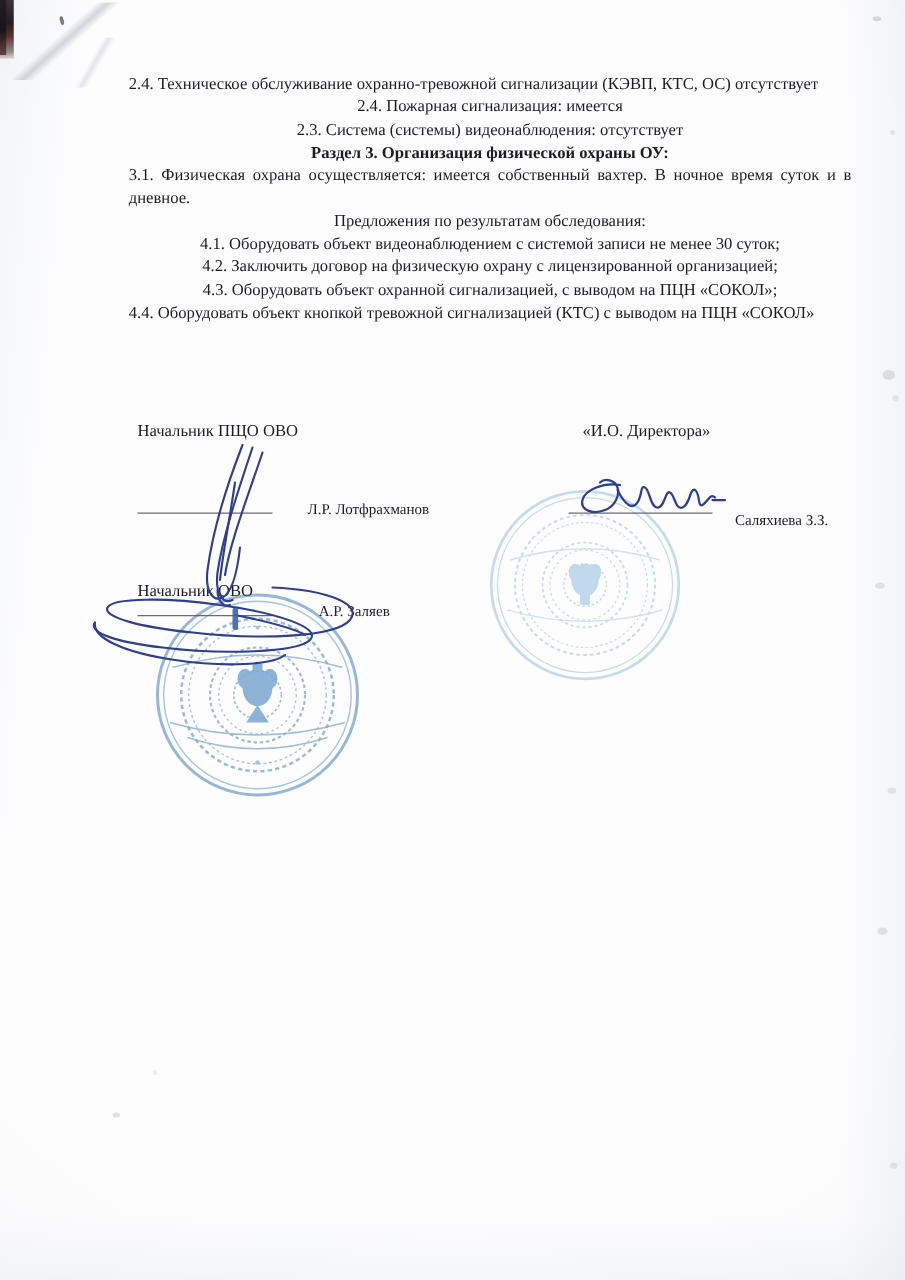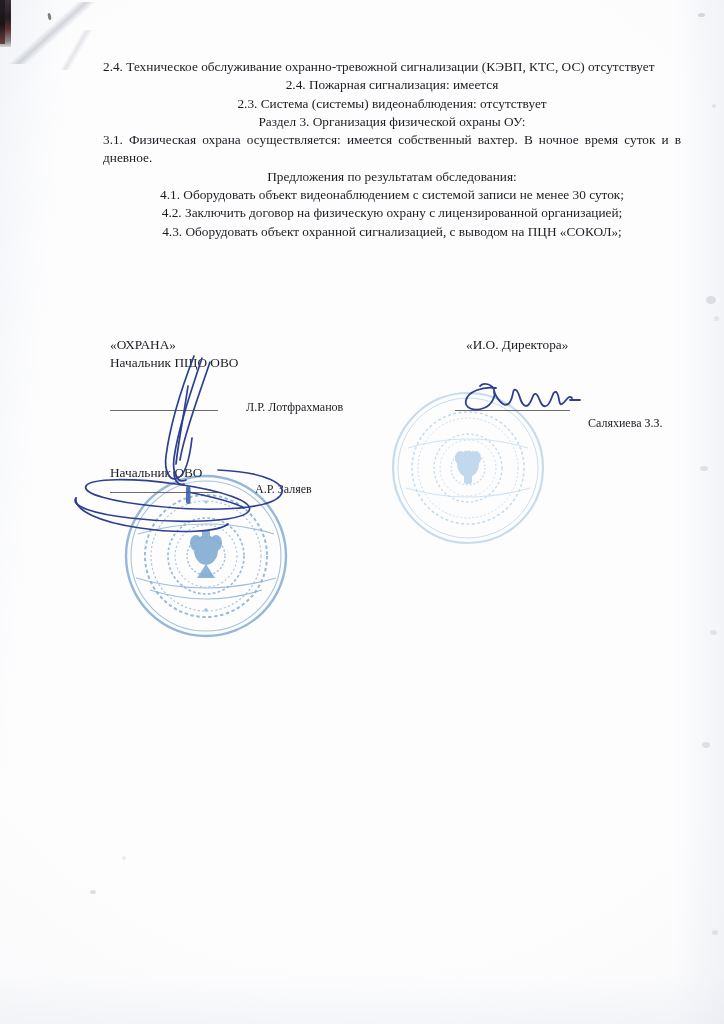--- a/index.html
+++ b/index.html
@@ -55,21 +55,21 @@
   
   .doc{
     position:absolute;
     left:103px;top:58px;width:578px;
     font-size:13.3px;
     line-height:18.3px;
     text-align:justify;
     text-justify:inter-word;
   }
   .doc p{margin:0;}
-  .bold{font-weight:400;}
+  .bold{font-weight:700;}
   .center{text-align:center;font-weight:400;margin-top:17px;margin-bottom:1px;}
   .nojust{text-align:center;}
 
   
   .sigblock{position:absolute;left:0;top:336px;width:724px;height:340px;}
   .sig-col-left{position:absolute;left:110px;top:0;width:300px;}
   .sig-col-right{position:absolute;left:466px;top:0;width:240px;}
   .sig-line-txt{font-size:13.3px;line-height:18.3px;white-space:nowrap;}
 
   .ruleline{position:absolute;height:1px;background:#5a5a62;opacity:.9;}
@@ -111,20 +111,21 @@
     <p class="nojust">2.4. Пожарная сигнализация: имеется</p>
     <p class="nojust">2.3. Система (системы) видеонаблюдения: отсутствует</p>
     <p class="bold nojust">Раздел 3. Организация физической охраны ОУ:</p>
     <p>3.1. Физическая охрана осуществляется: имеется собственный вахтер. В ночное время суток и в дневное.</p>
 
     <p class="center">Предложения по результатам обследования:</p>
 
     <p class="nojust">4.1.  Оборудовать объект видеонаблюдением с системой записи не менее 30 суток;</p>
     <p class="nojust">4.2.  Заключить договор на физическую охрану с лицензированной организацией;</p>
     <p class="nojust">4.3. Оборудовать объект охранной сигнализацией,  с выводом на ПЦН «СОКОЛ»;</p>
+    <p>4.4. Оборудовать объект кнопкой тревожной сигнализацией (КТС) с выводом на ПЦН «СОКОЛ»</p>
   </div>
 
   <svg class="stamp" style="left:388px;top:388px;" width="160" height="160" viewBox="0 0 160 160">
     <g stroke="#c3dbee" fill="none" opacity="0.95">
       <circle cx="80" cy="80" r="75" stroke-width="2.2"></circle>
       <circle cx="80" cy="80" r="70" stroke-width="1"></circle>
       <circle cx="80" cy="80" r="56" stroke-width="1.6" stroke-dasharray="3 2.4"></circle>
       <circle cx="80" cy="80" r="50" stroke-width="1" stroke-dasharray="2 2"></circle>
       <circle cx="80" cy="80" r="34" stroke-width="1.4" stroke-dasharray="2.6 2.2"></circle>
       <circle cx="80" cy="80" r="28" stroke-width="1" stroke-dasharray="2 2.4"></circle>
@@ -168,33 +169,32 @@
     </g>
     <g fill="#86acd2" opacity="0.7">
       <circle cx="86" cy="140" r="1.8"></circle>
       <circle cx="86" cy="32" r="1.6"></circle>
     </g>
   </svg>
 
   <div class="sigblock">
 
     <div class="sig-col-left">
-      <div class="sig-line-txt">«ОХРАНА»</div>
       <div class="sig-line-txt">Начальник ПЩО ОВО</div>
     </div>
 
     <div class="sig-col-right">
       <div class="sig-line-txt">«И.О. Директора»</div>
     </div>
 
     <div class="ruleline" style="left:110px;top:74px;width:108px;"></div>
     <div class="ruleline" style="left:455px;top:74px;width:115px;"></div>
 
     <div class="nameright" style="left:246px;top:64px;">Л.Р. Лотфрахманов</div>
-    <div class="nameright" style="left:588px;top:80px;">Саляхиева З.З.</div>
+    <div class="nameright" style="left:588px;top:73px;">Саляхиева З.З.</div>
 
     <div class="sig-line-txt" style="position:absolute;left:110px;top:128px;">Начальник ОВО</div>
     <div class="ruleline" style="left:110px;top:156px;width:108px;"></div>
     <div class="nameright" style="left:255px;top:146px;">А.Р. Заляев</div>
   </div>
 
   <svg class="ink" style="left:140px;top:352px;" width="120" height="140" viewBox="0 0 120 140">
     <g fill="none" stroke="#2e3f8f" stroke-width="1.7" stroke-linecap="round">
       <path d="M54 4 C40 40, 30 74, 26 104 C24 120, 30 130, 38 126 C46 122, 50 104, 52 86"></path>
       <path d="M62 6 C50 42, 38 78, 34 106 C32 122, 38 132, 46 128"></path>

